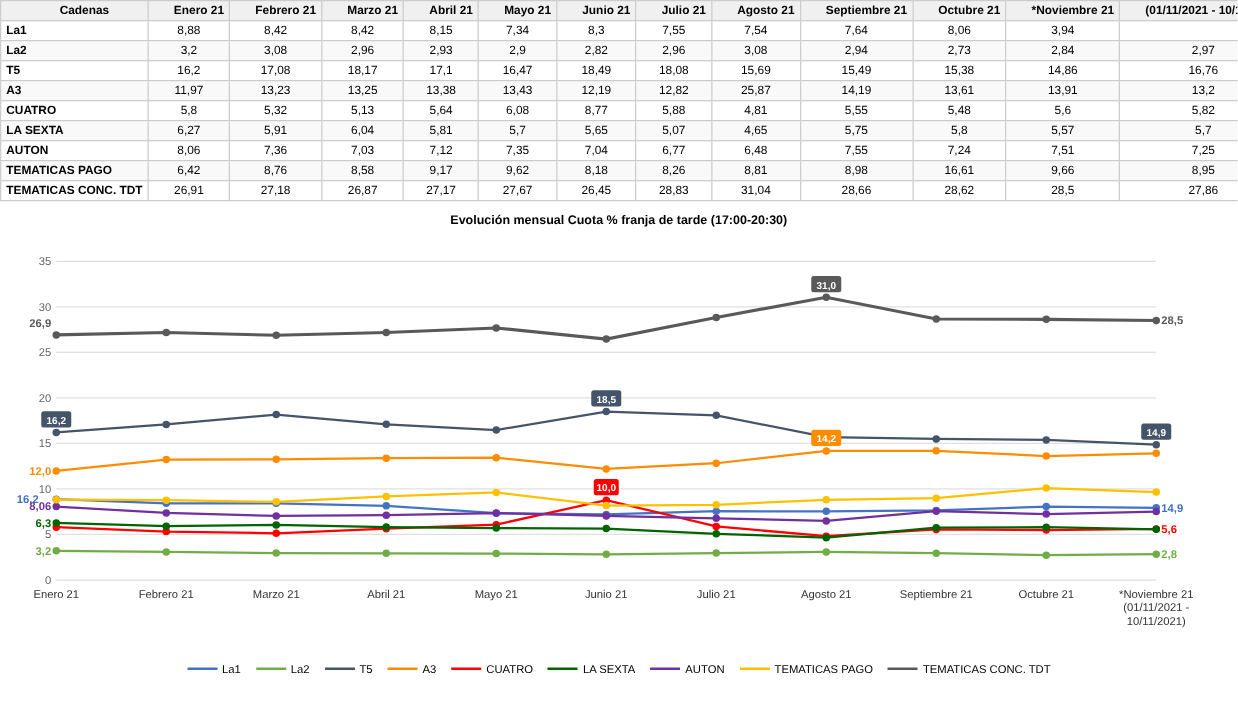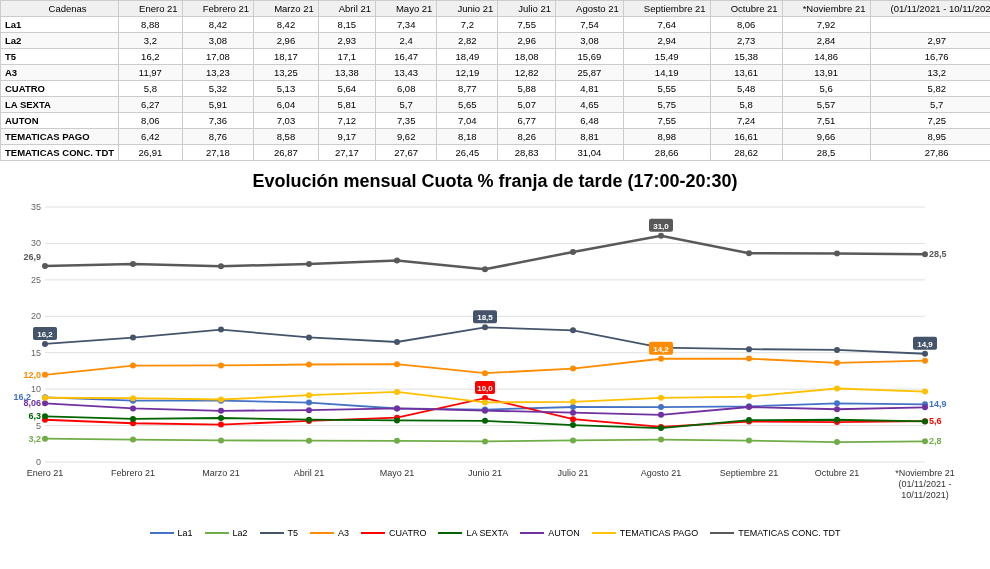--- a/index.html
+++ b/index.html
@@ -7,35 +7,35 @@
 
     
     .data-table { width: 100%; border-collapse: collapse; }
     .data-table th, .data-table td {
       border: 1px solid #ccc;
       padding: 2px 4px;
       text-align: center;
       white-space: nowrap;
       font-size: 9.5px;
     }
-    .data-table th { background: #f0f0f0; font-weight: normal; padding-left: 20px; }
+    .data-table th { background: #f0f0f0; font-weight: bold; padding-left: 20px; }
     .data-table td:first-child { text-align: left; font-weight: bold; }
     .data-table tr:nth-child(even) { background: #f9f9f9; }
 
     
     .chart-container {
       width: 100%;
       padding: 10px 10px 0 10px;
       position: relative;
     }
     .chart-title {
       text-align: center;
-      font-size: 18px;
+      font-size: 10px;
       font-weight: bold;
-      margin-bottom: 0;
+      margin-bottom: 12px;
     }
     .chart-wrap {
       position: relative;
       width: 100%;
     }
     svg.chart { display: block; }
 
     
     .legend {
       display: flex;
@@ -80,35 +80,35 @@
       </tr>
   </thead>
   <tbody id="table-body">
       <tr>
         <td>La1</td>
         <td>8,88</td>
         <td>8,42</td>
         <td>8,42</td>
         <td>8,15</td>
         <td>7,34</td>
-        <td>7,2</td>
+        <td>8,3</td>
         <td>7,55</td>
         <td>7,54</td>
         <td>7,64</td>
         <td>8,06</td>
-        <td>7,92</td>
+        <td>3,94</td>
         <td></td>
       </tr>
       <tr>
         <td>La2</td>
         <td>3,2</td>
         <td>3,08</td>
         <td>2,96</td>
         <td>2,93</td>
-        <td>2,4</td>
+        <td>2,9</td>
         <td>2,82</td>
         <td>2,96</td>
         <td>3,08</td>
         <td>2,94</td>
         <td>2,73</td>
         <td>2,84</td>
         <td>2,97</td>
       </tr>
       <tr>
         <td>T5</td>

